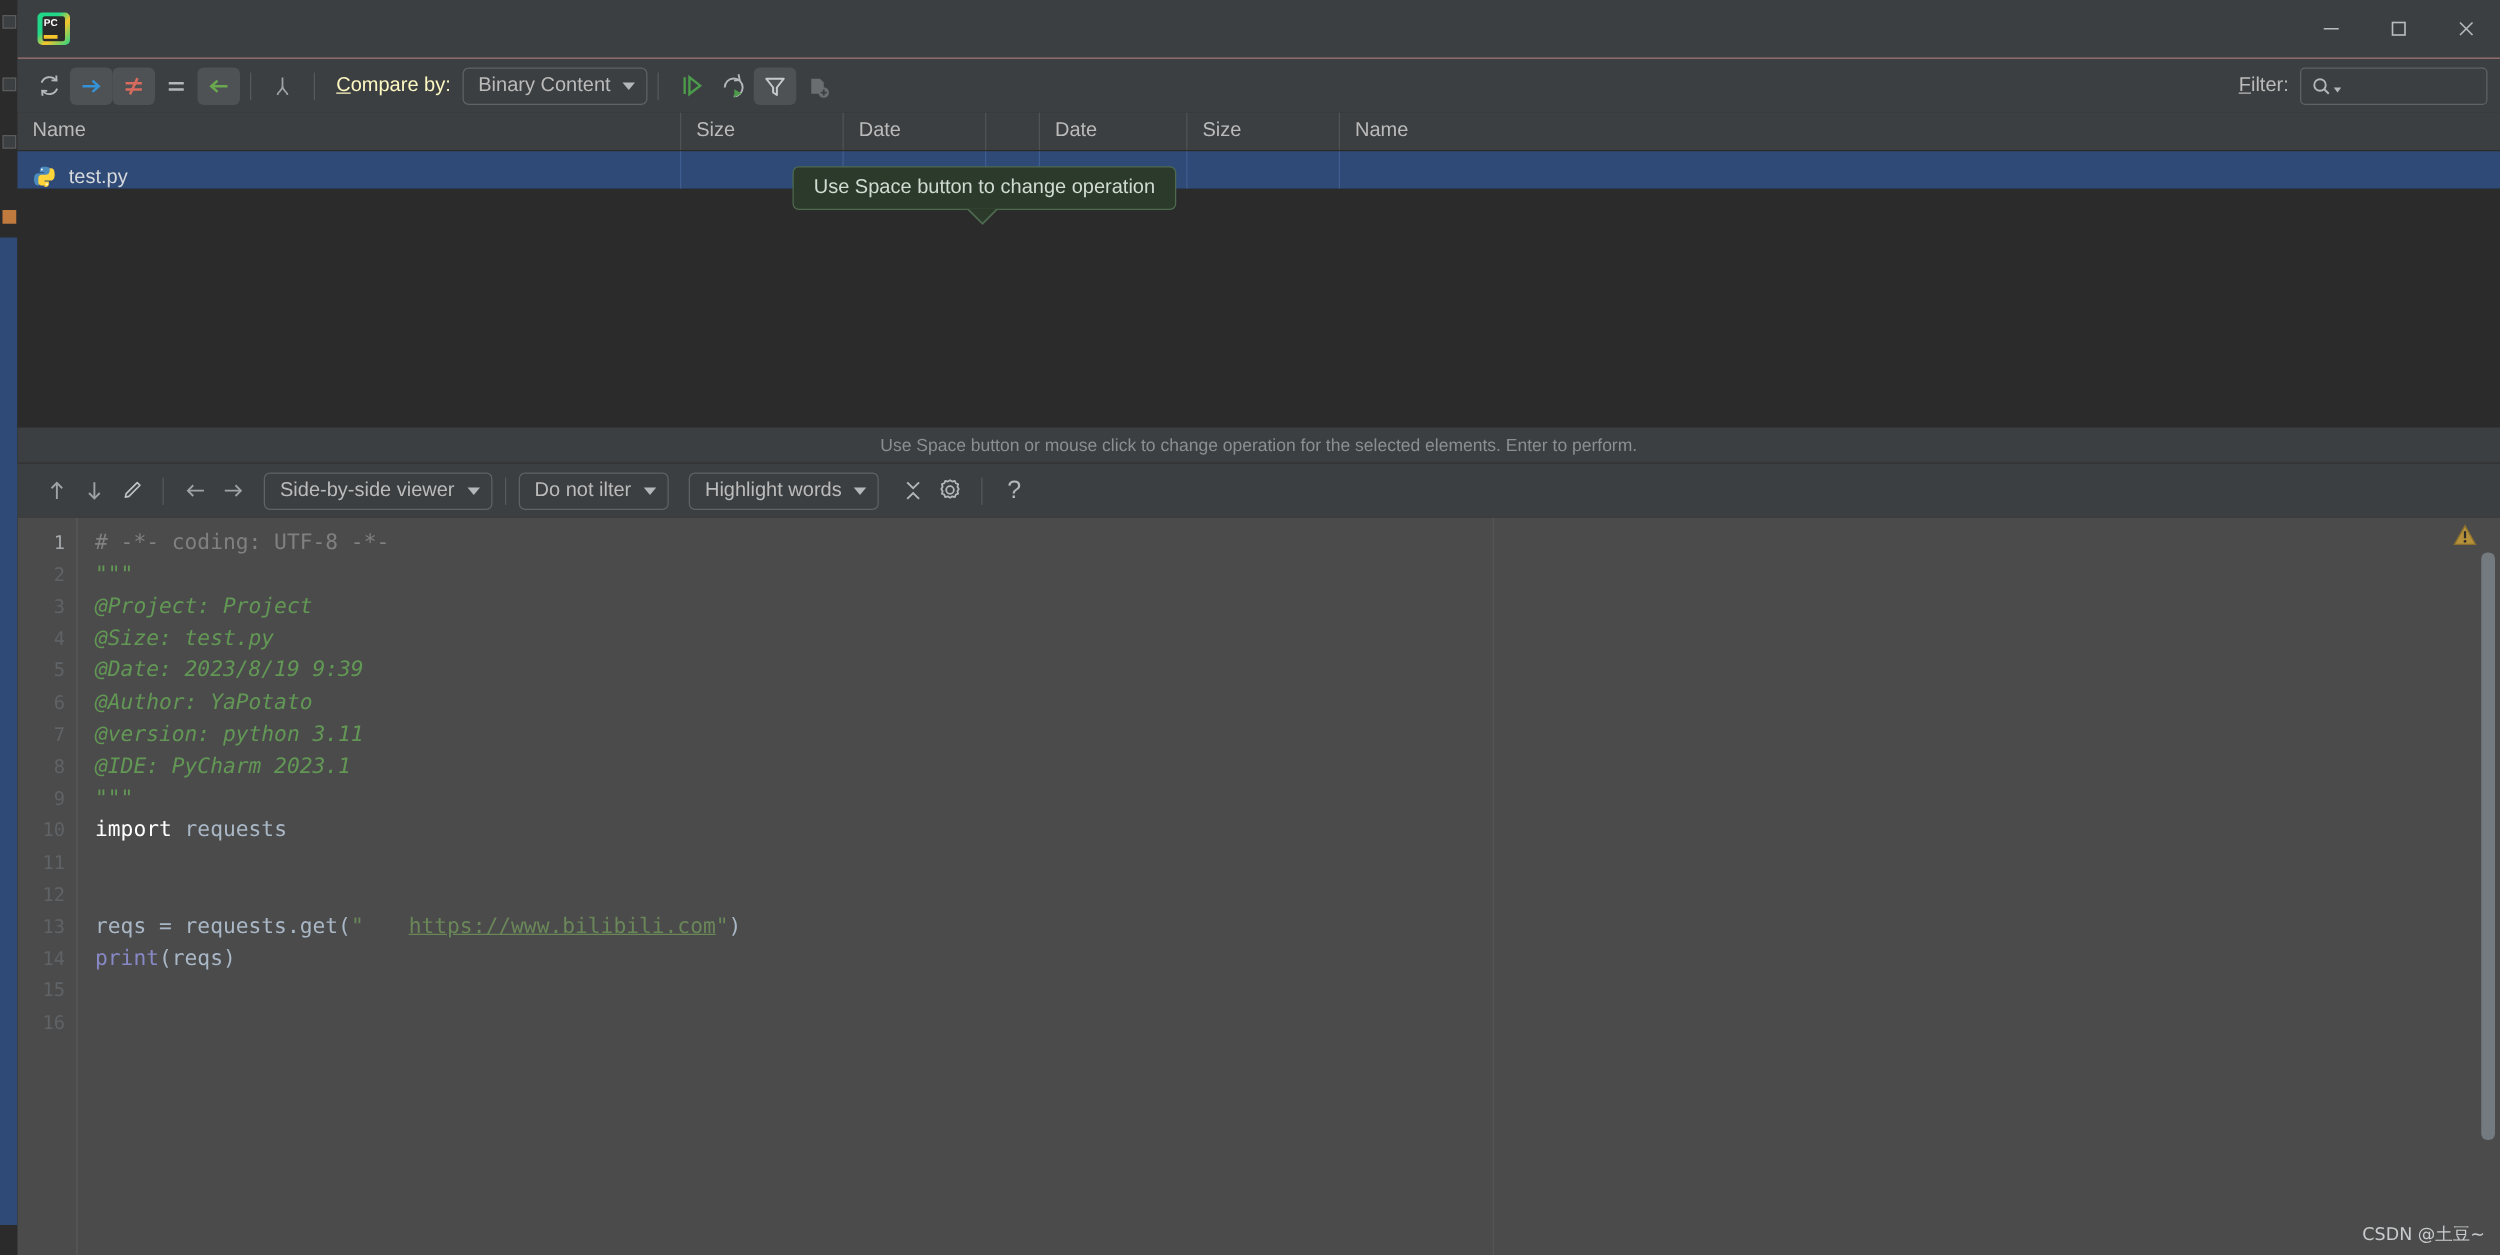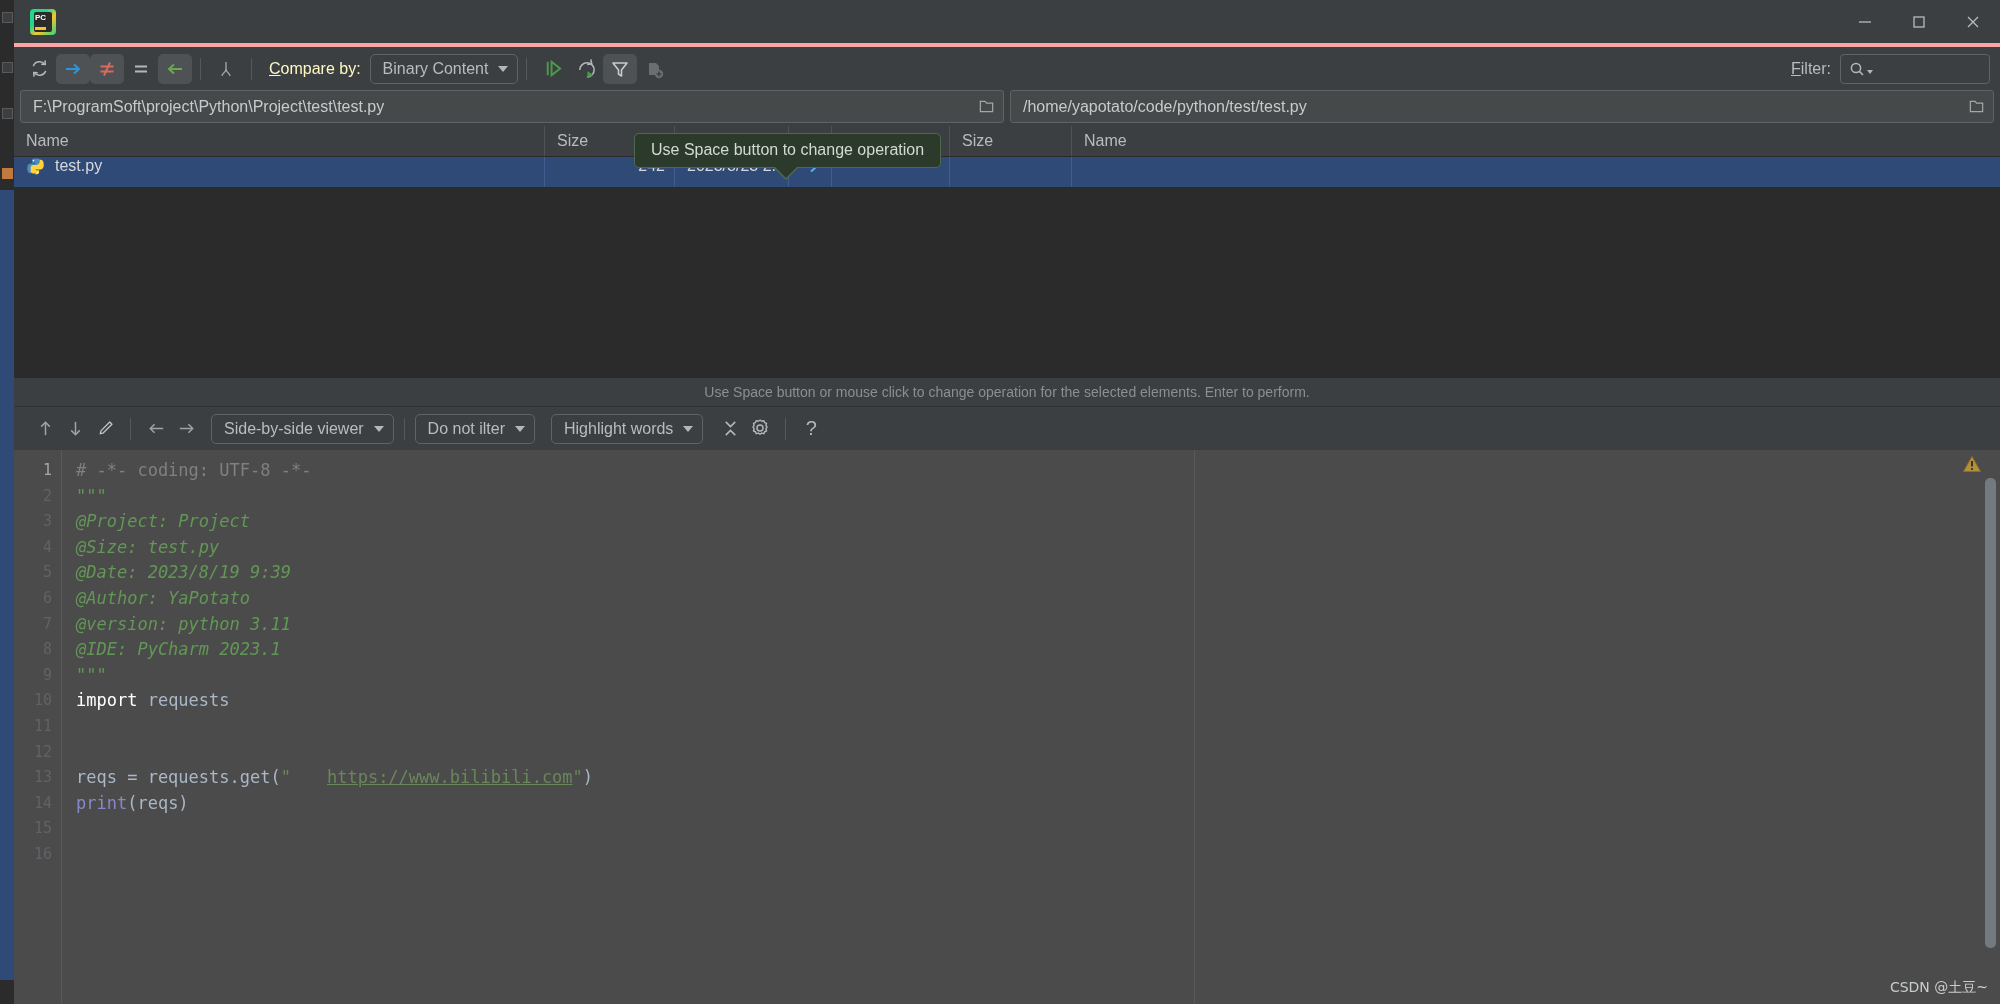--- a/index.html
+++ b/index.html
@@ -37,21 +37,21 @@
     position: absolute; left: 0px; width: 14px; height: 790px; top: 190px;
     background: #2f4a77;
   }
 
   
   .titlebar {
     position: relative; z-index: 3;
     height: 47px; min-height: 47px;
     background: #3c3f41;
     display: flex; align-items: center;
-    border-bottom: 4px solid #fca5a5;
+    border-bottom: 1px solid #fca5a5;
     margin-left: 14px;
     border-top-left-radius: 7px;
   }
   .title-icon {
     width: 26px; height: 26px; margin-left: 16px; margin-right: 14px;
     position: relative; flex: none;
   }
   .title-icon .body {
     position: absolute; inset: 0;
     border-radius: 4px;
@@ -160,21 +160,21 @@
   .th {
     display: flex; align-items: center; padding-left: 12px;
     border-right: 1px solid #505354; overflow: hidden; white-space: nowrap;
   }
   .th.last { border-right: none; }
   .row {
     height: 30px; min-height: 30px; display: flex; align-items: stretch;
     background: #2f4a77; color: #d6d9db; font-size: 16px;
   }
   .cell {
-    display: flex; align-items: flex-start; padding-left: 12px;
+    display: flex; align-items: flex-end; padding-left: 12px;
     border-right: 1px solid #3f5d8e; overflow: hidden; white-space: nowrap;
   }
   .cell.num { justify-content: flex-end; padding-right: 9px; padding-left: 4px; }
   .cell.op  { justify-content: center; padding-left: 0; }
   .cell.last { border-right: none; }
   .py-icon { width: 19px; height: 19px; margin-right: 10px; flex: none; }
   .table-body { flex: 1 1 auto; background: #2b2b2b; }
   .table-status {
     height: 28px; min-height: 28px; background: #3c3f41;
     display: flex; align-items: center; justify-content: center;
@@ -399,38 +399,20 @@
       <div class="filter-field">
         <svg width="16" height="16" viewBox="0 0 16 16">
           <circle cx="7" cy="7" r="4.6" fill="none" stroke="#b4b7ba" stroke-width="1.5"></circle>
           <line x1="10.4" y1="10.4" x2="14" y2="14" stroke="#b4b7ba" stroke-width="1.5"></line>
         </svg>
         <span class="caret" style="border-top-width:4px;border-left-width:3.5px;border-right-width:3.5px;margin-top:6px;"></span>
       </div>
     </div>
   </div>
 
-  <div class="pathrow">
-    <div class="pathfield">
-      <span class="txt">F:\ProgramSoft\project\Python\Project\test\test.py</span>
-      <span class="folder-btn">
-        <svg width="17" height="17" viewBox="0 0 18 18">
-          <path d="M2.5 3.5 h5 l1.5 2 h6.5 v9 h-13 z" fill="none" stroke="#a6a6a6" stroke-width="1.3"></path>
-        </svg>
-      </span>
-    </div>
-    <div class="pathfield">
-      <span class="txt">/home/yapotato/code/python/test/test.py</span>
-      <span class="folder-btn">
-        <svg width="17" height="17" viewBox="0 0 18 18">
-          <path d="M2.5 3.5 h5 l1.5 2 h6.5 v9 h-13 z" fill="none" stroke="#a6a6a6" stroke-width="1.3"></path>
-        </svg>
-      </span>
-    </div>
-  </div>
 
   <div class="table-wrap">
     <div class="thead">
       <div class="th" style="flex:0 0 531px">Name</div>
       <div class="th" style="flex:0 0 130px">Size</div>
       <div class="th" style="flex:0 0 114px">Date</div>
       <div class="th" style="flex:0 0 43px"></div>
       <div class="th" style="flex:0 0 118px">Date</div>
       <div class="th" style="flex:0 0 122px">Size</div>
       <div class="th last" style="flex:1 1 auto">Name</div>

